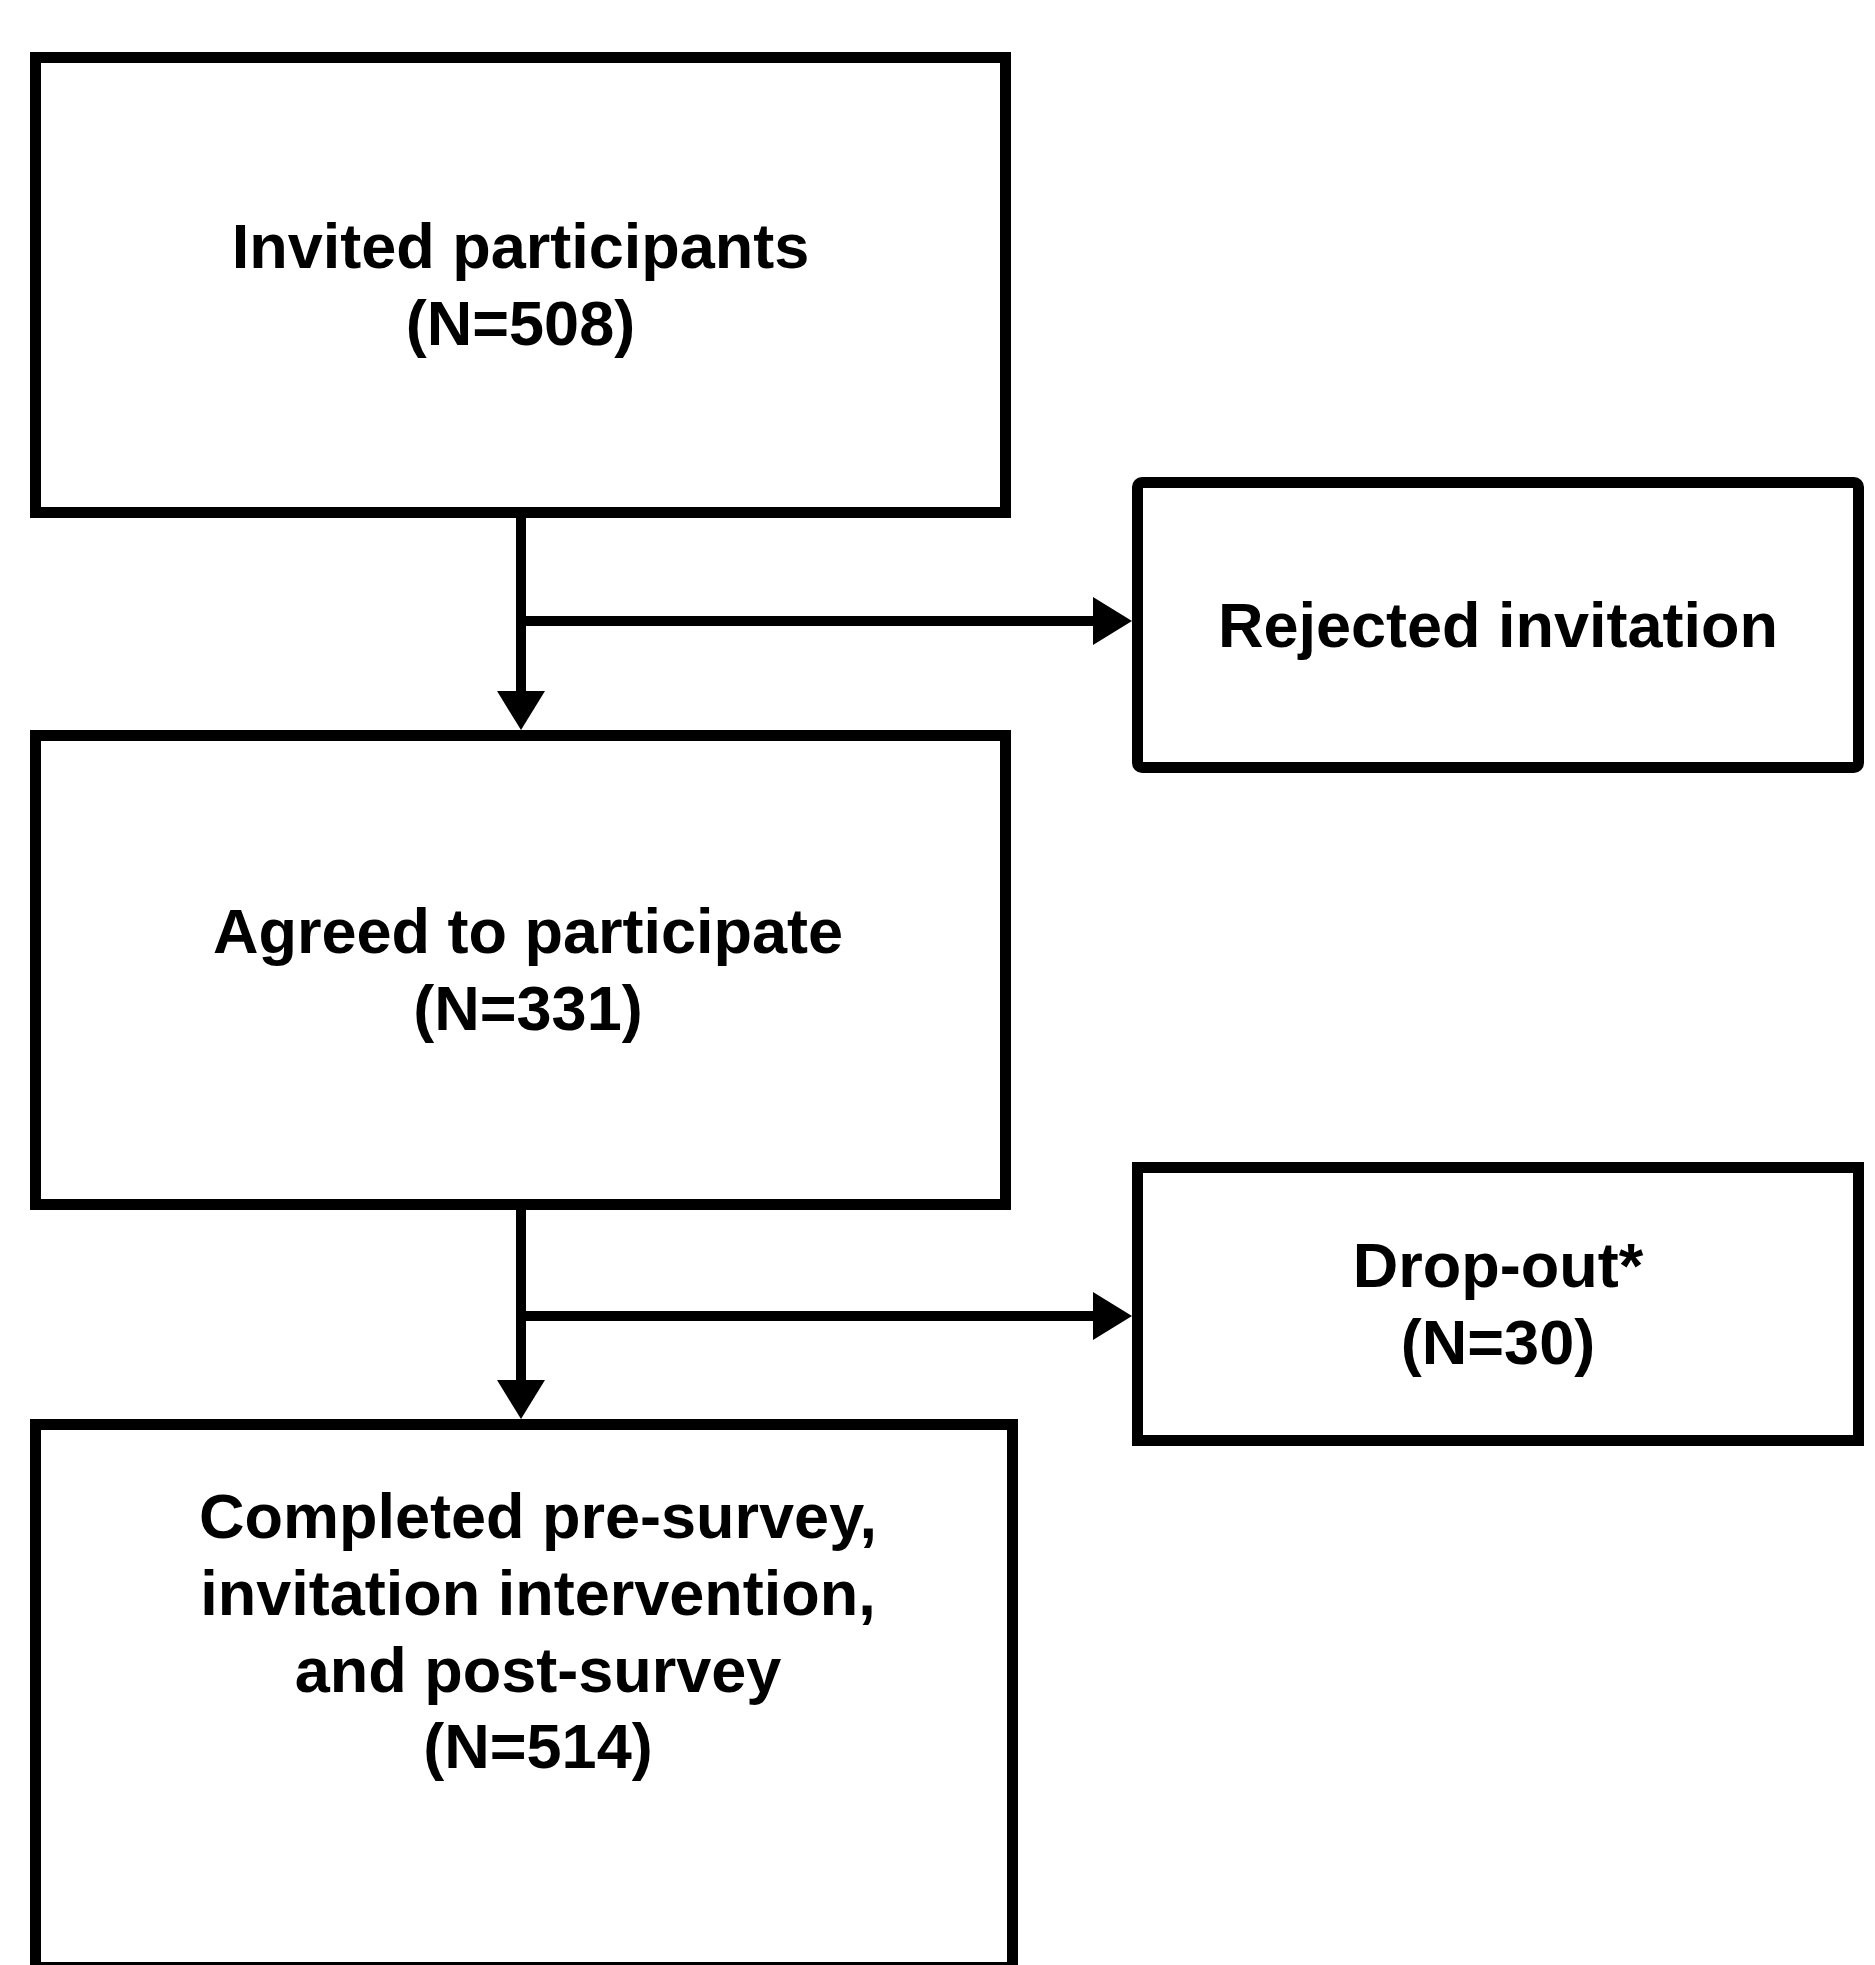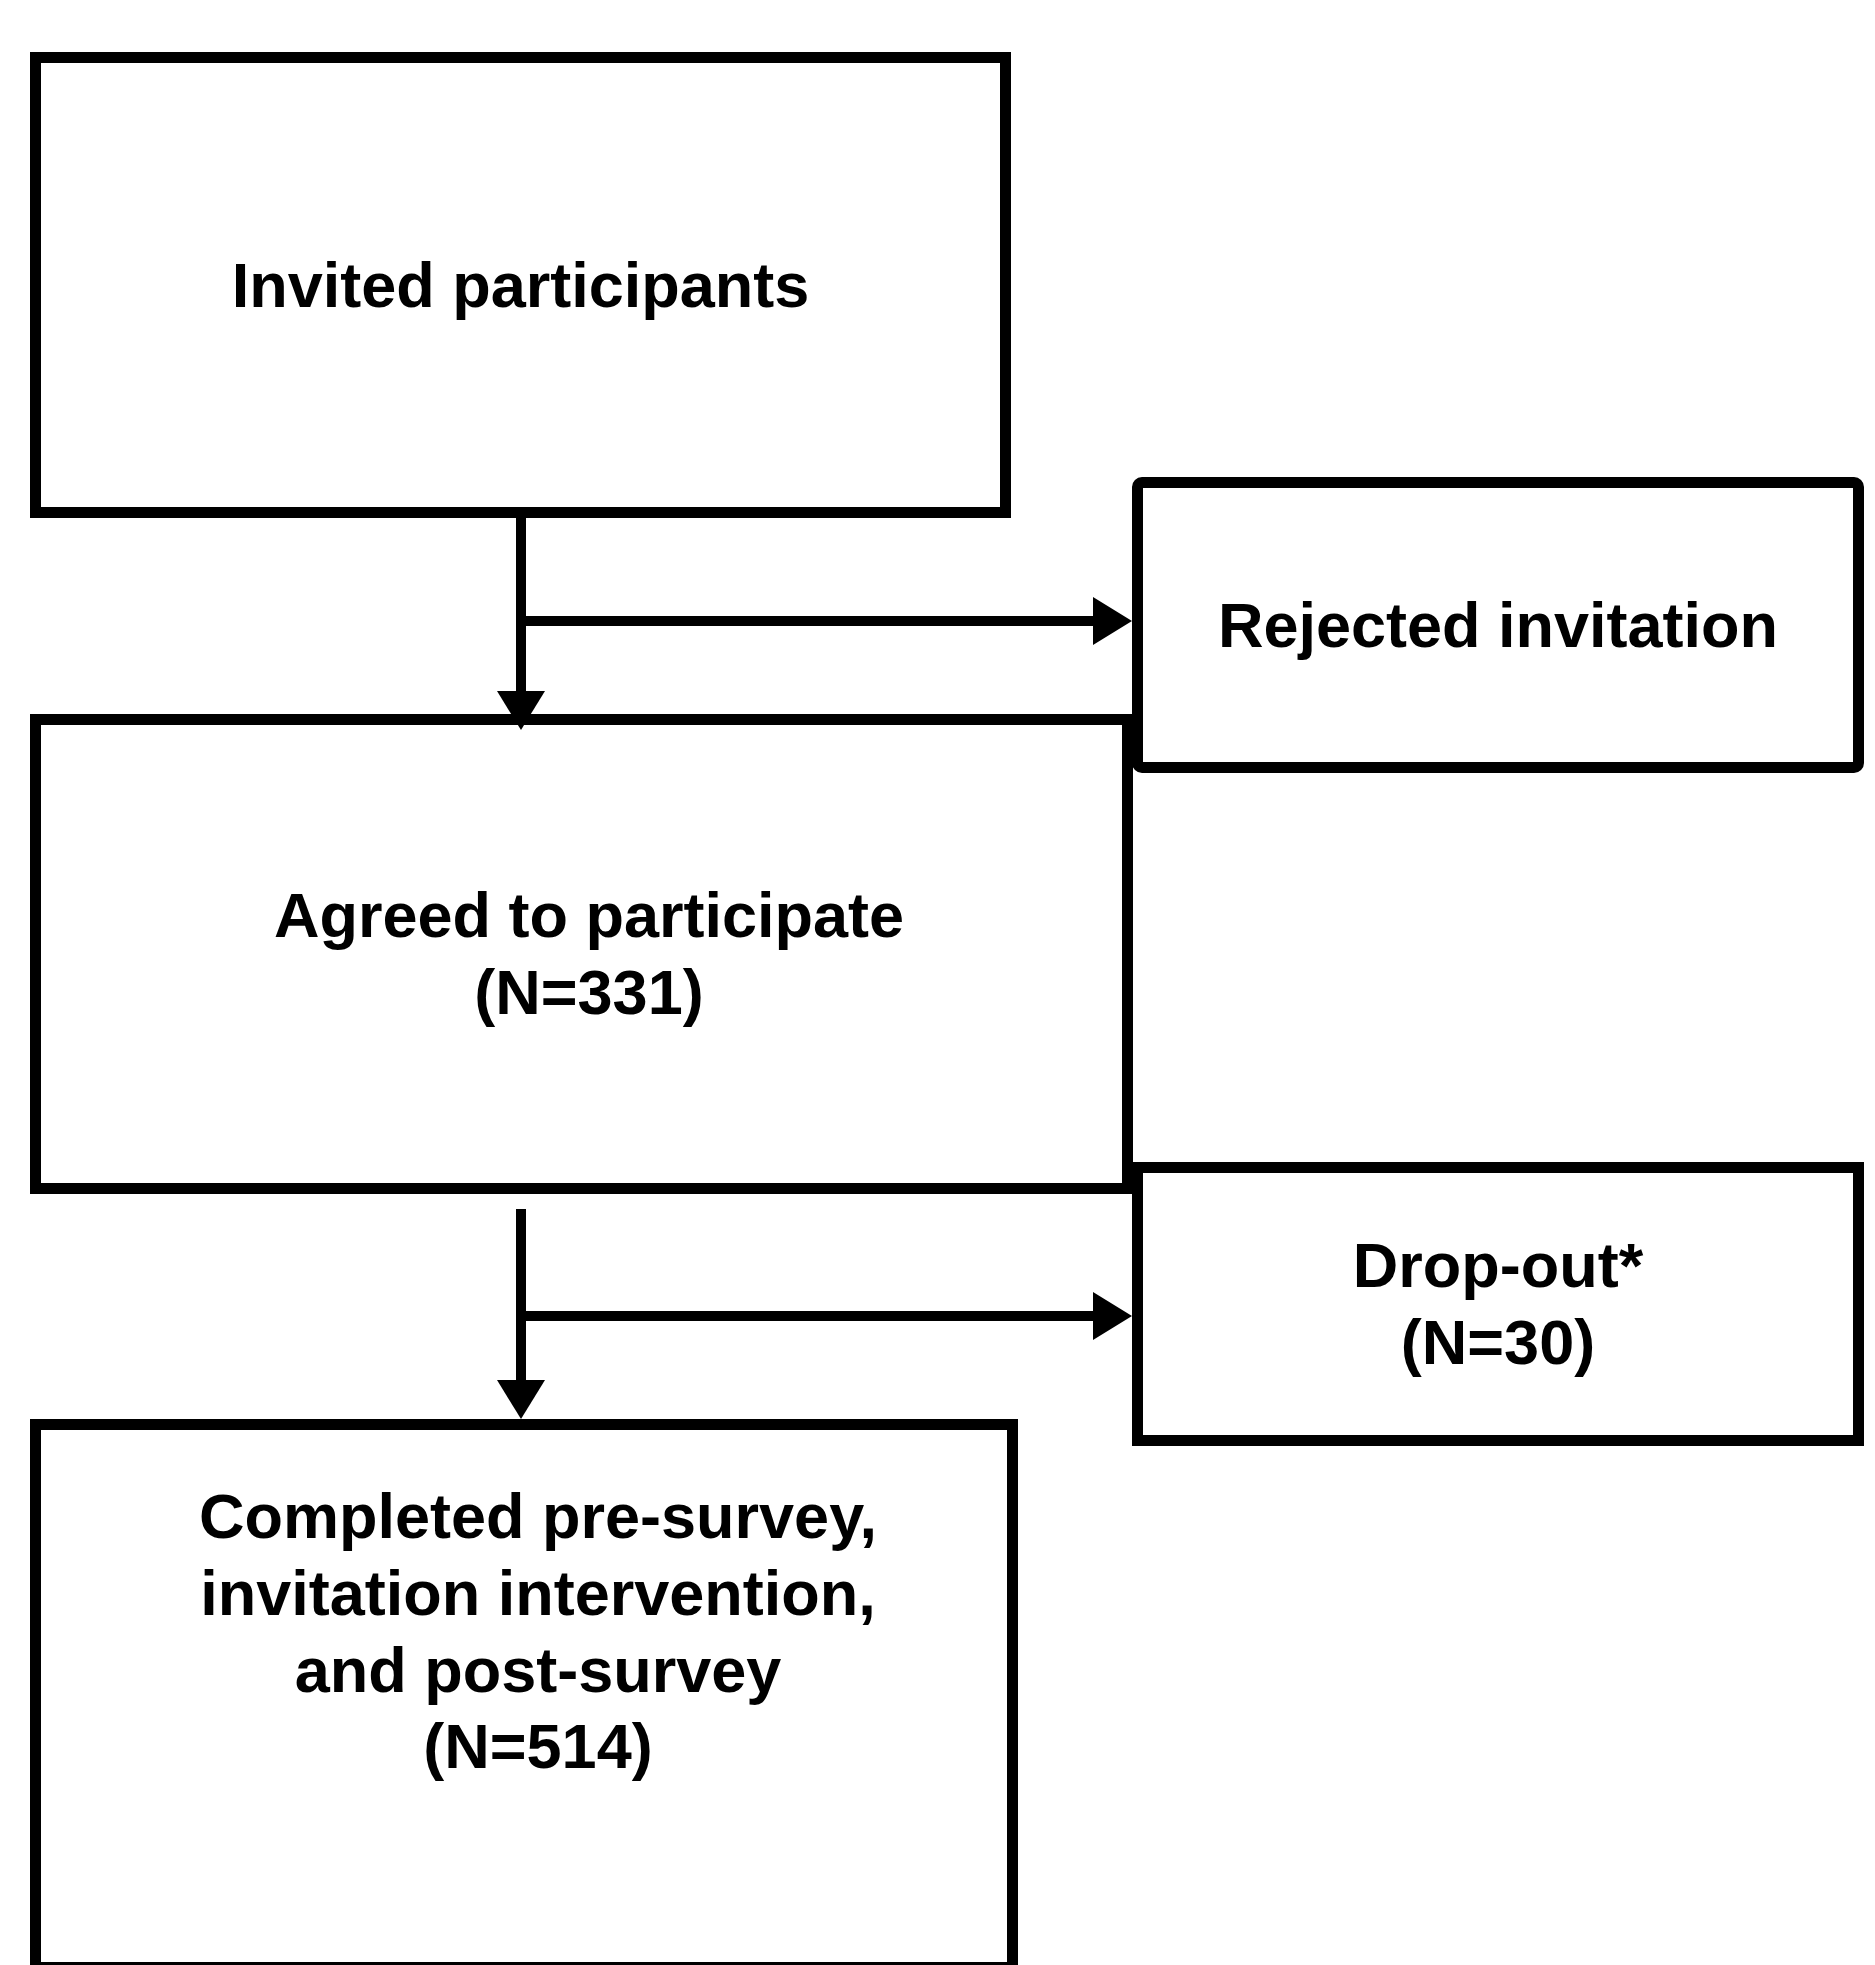--- a/index.html
+++ b/index.html
@@ -28,21 +28,21 @@
   .box-text {
     text-align: center;
     font-weight: bold;
     font-size: 63px;
     line-height: 1.22;
     color: #000000;
     white-space: nowrap;
   }
   
   .box-invited   { left: 30px;   top: 34px;   width: 981px; height: 466px; }
-  .box-agreed    { left: 30px;   top: 696px;  width: 1103px; height: 480px; padding-left: 15px; }
+  .box-agreed    { left: 30px;   top: 712px;  width: 981px; height: 480px; padding-left: 15px; }
   .box-completed { left: 30px;   top: 1401px; width: 988px; height: 554px; padding-bottom: 129px; padding-left: 28px; }
   
   .box-rejected  { left: 1132px; top: 459px;  width: 732px; height: 296px; border-radius: 10px; }
   .box-dropout   { left: 1132px; top: 1144px; width: 732px; height: 284px; }
 
   .connector {
     position: absolute;
     background: #000000;
   }
   .connector.v { width: 10px; }
@@ -65,20 +65,21 @@
   }
 </style>
 </head>
 <body>
 
 <div id="canvas">
 
   <div class="box box-invited">
     <div class="box-text">
       <div>Invited participants</div>
+      <div>(N=508)</div>
     </div>
   </div>
 
   <div class="box box-rejected">
     <div class="box-text">
       <div>Rejected invitation</div>
     </div>
   </div>
 
   <div class="box box-agreed">

